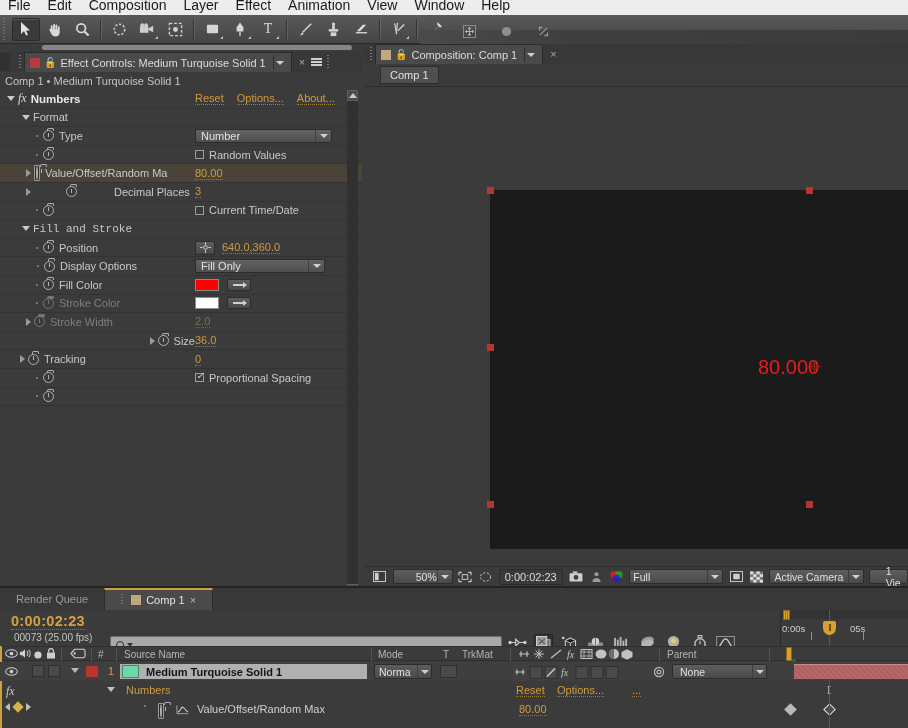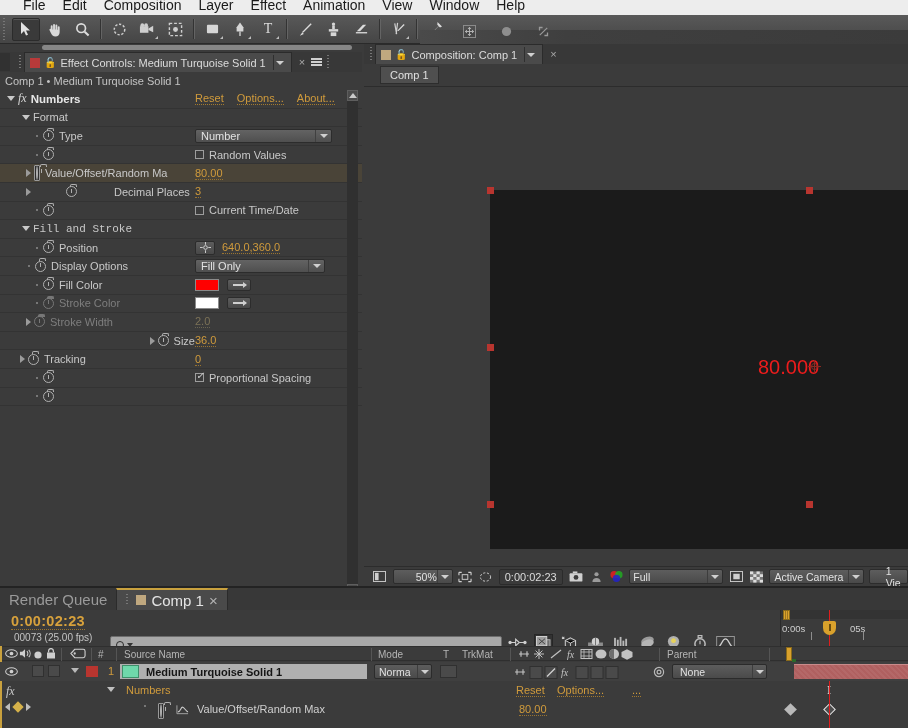--- a/index.html
+++ b/index.html
@@ -3,21 +3,21 @@
 <meta charset="utf-8">
 <style>
   * { box-sizing: border-box; margin:0; padding:0; }
   html,body{ width:908px; height:728px; overflow:hidden; background:#3b3b3b;
     font-family:"Liberation Sans", sans-serif; font-size:11px; color:#c8c8c8; }
   .app{ position:relative; width:908px; height:728px; }
 
   
   .menubar{ position:absolute; left:0; top:0; width:908px; height:15px;
     background:#ededed; color:#111; overflow:hidden; }
-  .menubar ul{ list-style:none; display:flex; align-items:flex-end; height:15px; padding-left:23px; }
+  .menubar ul{ list-style:none; display:flex; align-items:flex-end; height:15px; padding-left:8px; }
   .menubar li{ font-size:14px; color:#1a1a1a; margin-right:17px; line-height:14px;
     position:relative; top:-3px; white-space:nowrap; }
 
   
   .toolbar{ position:absolute; left:0; top:15px; width:908px; height:29px;
     background:linear-gradient(#595959,#4e4e4e 55%,#454545);
     border-bottom:1px solid #2a2a2a; display:flex; align-items:center; }
   .tb-grip{ width:7px; height:22px; margin:0 3px 0 2px;
     background-image:repeating-linear-gradient(#8a8a8a 0 1px, transparent 1px 3px);
     background-size:2px 3px; background-repeat:repeat-y;
@@ -136,22 +136,22 @@
   .iconbtn{ width:16px;height:15px; display:flex;align-items:center;justify-content:center;
      color:#cfcfcf; font-size:11px; }
   .tcode{ background:#3a3a3a; border:1px solid #2b2b2b; color:#dcdcdc; font-size:11px;
      padding:1px 5px; border-radius:2px; }
 
   
   .tl{ position:absolute; left:0; top:586px; width:908px; height:142px; background:#3b3b3b;
       border-top:2px solid #232323; }
   .tl-tabrow{ position:absolute; left:0; top:0; width:908px; height:22px; background:#383838;
      display:flex; align-items:center; }
-  .tl-tab{ height:22px; display:flex; align-items:center; gap:5px; padding:0 9px;
-     color:#9a9a9a; font-size:15px; }
+  .tl-tab{ height:22px; display:flex; align-items:center; gap:5px; padding:0 16px;
+     color:#9a9a9a; font-size:11px; }
   .tl-tab.active{ background:#4a4a4a; border:1px solid #2b2b2b; border-bottom:none;
      border-top:2px solid #c9a13e; color:#e4e4e4; }
   .tl-top{ position:absolute; left:0; top:22px; width:780px; height:36px; background:#3b3b3b; }
   .tc-big{ color:#d7a13c; font-weight:bold; font-size:14.5px; letter-spacing:.3px;
      border-bottom:1px dotted #9a7430; display:inline-block; line-height:16px; }
   .tc-sub{ color:#c4c4c4; font-size:10px; }
   .searchbox{ position:absolute; left:110px; top:26px; width:392px; height:18px;
      background:#a8a8a8; border:1px solid #6d6d6d; border-radius:2px;
      display:flex; align-items:center; gap:3px; padding-left:5px; }
   .mag{ width:8px;height:8px;border:1.5px solid #2a2a2a;border-radius:50%; position:relative; }
@@ -463,21 +463,21 @@
             <svg width="11" height="11" viewBox="0 0 12 12">
                 <circle cx="6" cy="6" r="2" fill="none" stroke="#d5d5d5"></circle>
                 <path d="M6 0v3M6 9v3M0 6h3M9 6h3" stroke="#d5d5d5" stroke-width="1"></path>
               </svg>
           </span>
           <span class="val">640.0,360.0</span>
         </div>
       </div>
 
       <div class="row">
-        <div class="namecell" style="padding-left:28px;">
+        <div class="namecell" style="padding-left:37px;">
           <i class="dot-small"></i>
           <i class="stopwatch"></i>
           <span>Display Options</span>
         </div>
         <div class="valcell">
           <div class="dd" style="width:130px;">
             <span>Fill Only</span>
             <span class="arw">
                 <i class="tri-d"></i>
               </span>

